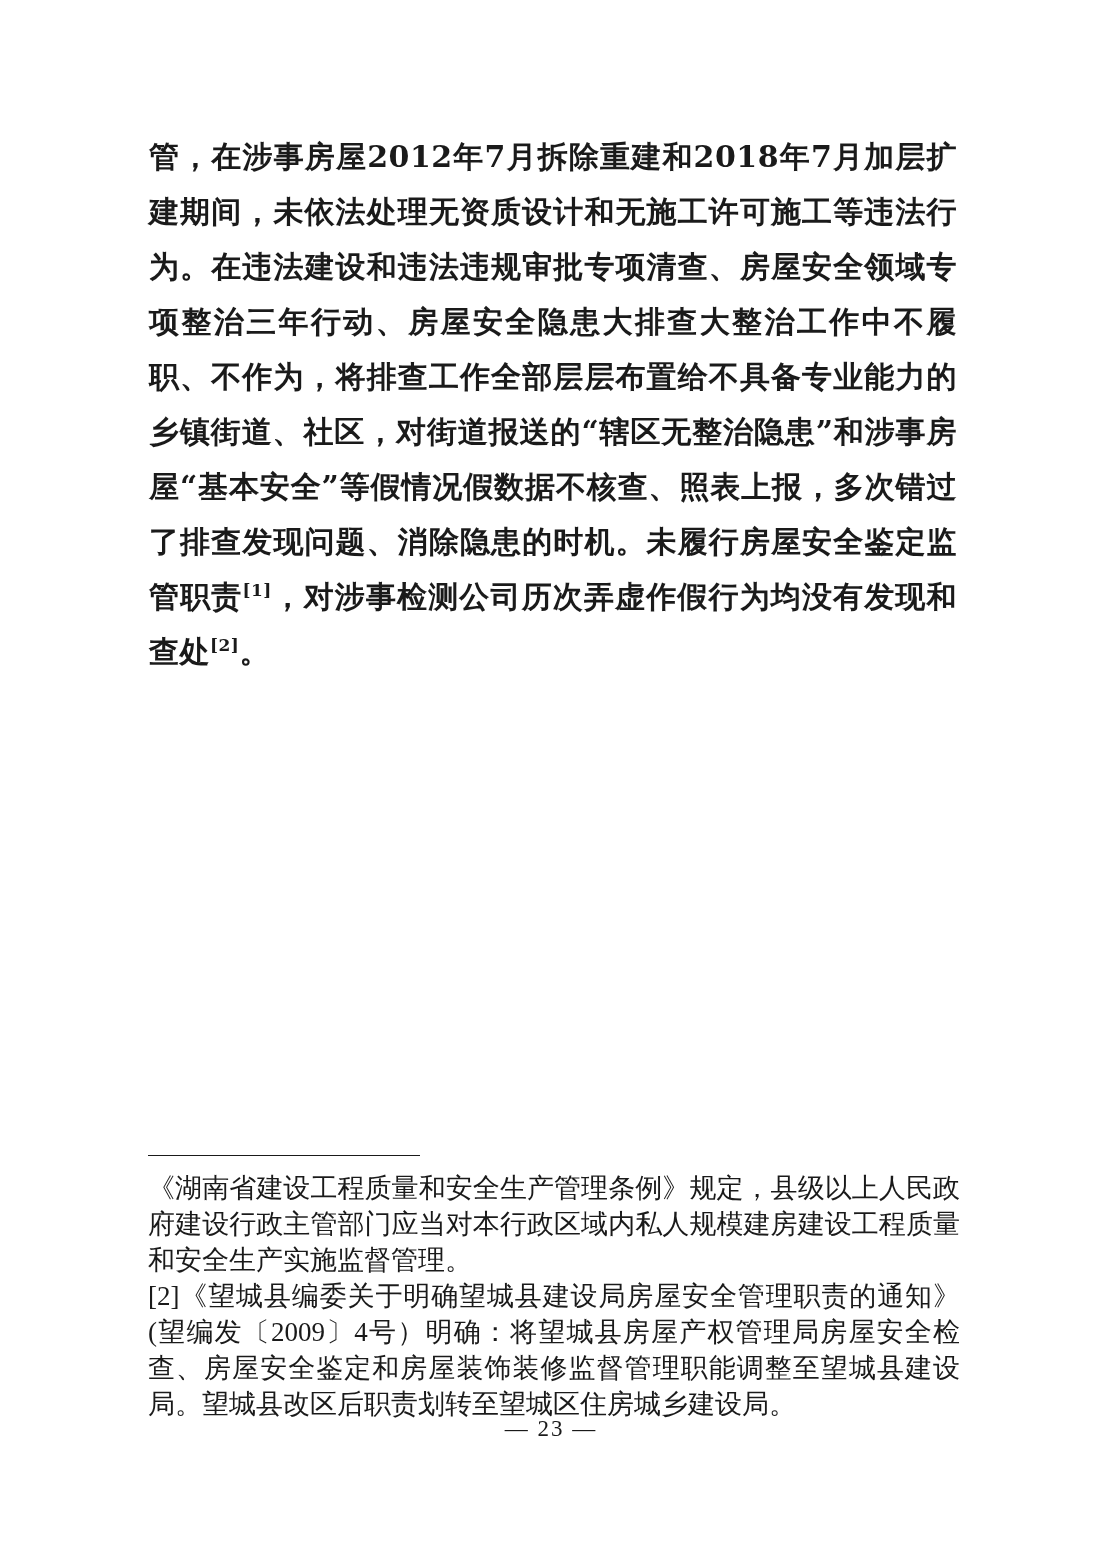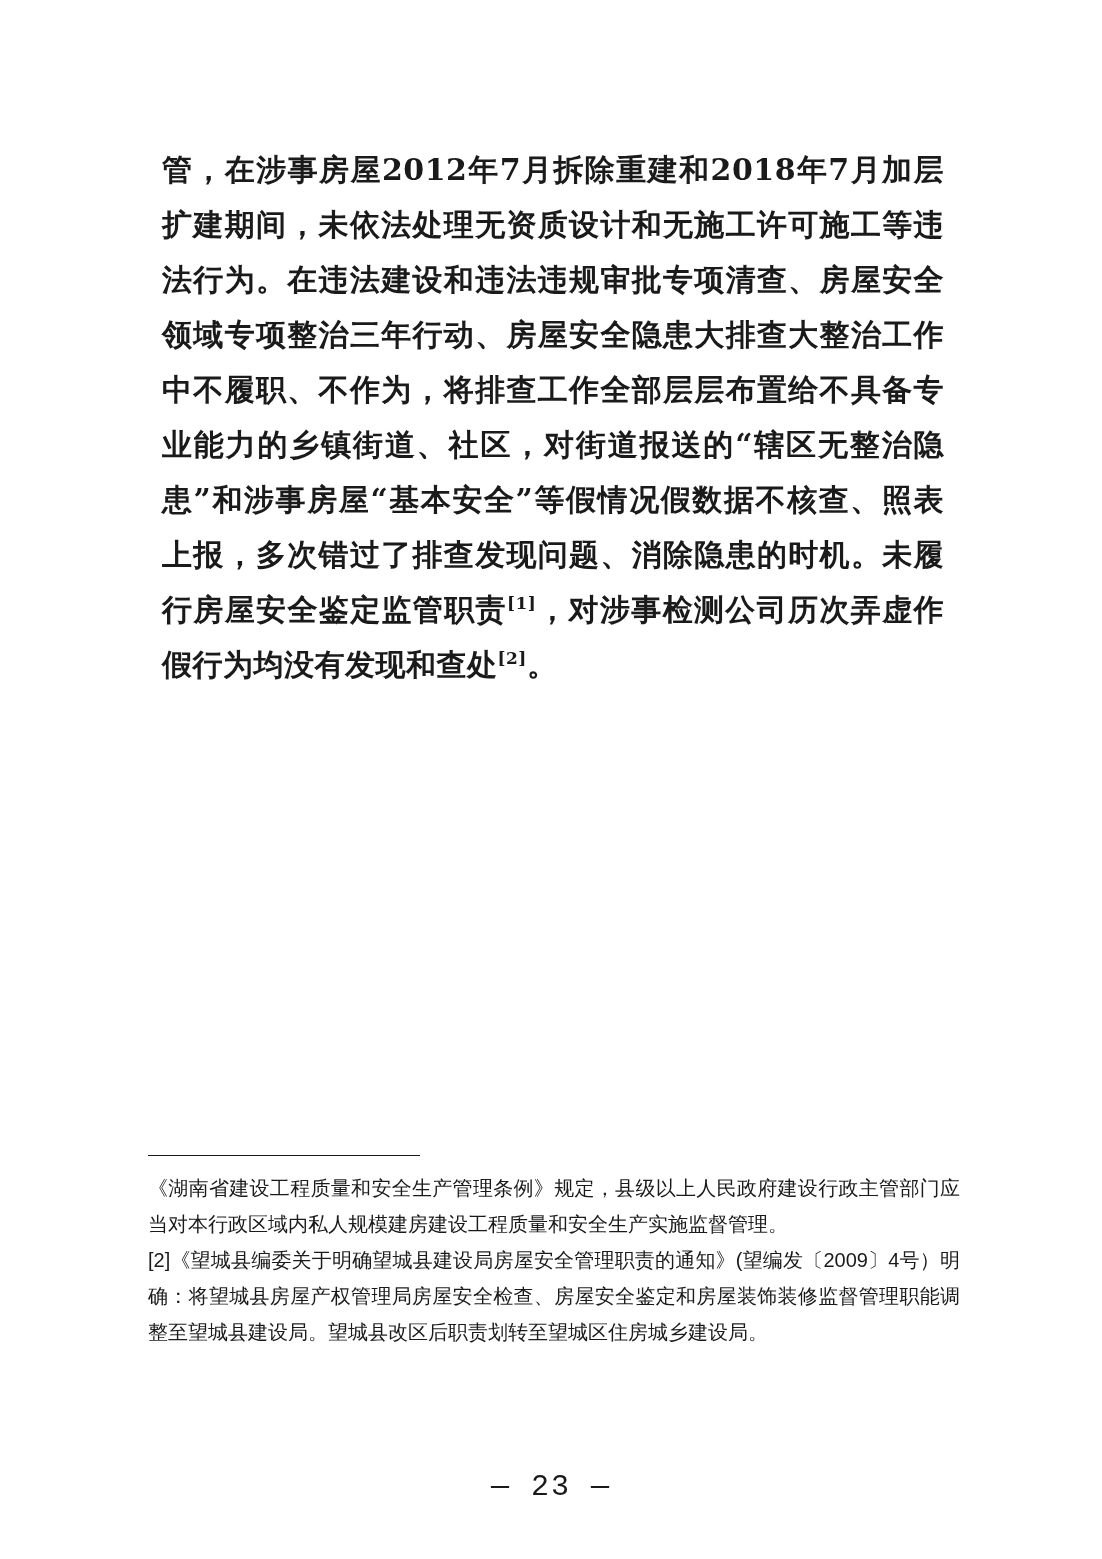--- a/index.html
+++ b/index.html
@@ -17,21 +17,21 @@
     box-sizing: border-box;
     overflow: hidden;
   }
   .body-area {
     position: absolute;
     left: 148px;
     top: 128px;
     width: 810px;
   }
   p.body-par {
-    margin: 14px;
+    margin: 1px;
     font-size: 30px;
     line-height: 55px;
     text-align: justify;
     text-justify: inter-ideograph;
     letter-spacing: 0.5px;
     font-weight: 600;
     font-family: "DejaVu Serif", "Liberation Serif", serif;
   }
   p.body-par + p.body-par {
     margin-top: 0px;
@@ -52,34 +52,34 @@
     width: 812px;
   }
   .footnote-rule {
     width: 272px;
     height: 0;
     border-top: 1.6px solid #1a1a1a;
     margin: 0 0 14px 0;
   }
   p.fn {
     margin: 0;
-    font-size: 20px;
+    font-size: 27px;
     line-height: 36px;
     text-align: justify;
     text-justify: inter-ideograph;
-    font-family: Liberation Sans, sans-serif;
+    font-family: Liberation Serif, serif;
   }
   .page-number {
     position: absolute;
     left: 0;
     right: 0;
-    top: 1470px;
+    top: 1416px;
     text-align: center;
-    font-size: 30px;
-    font-family: Liberation Mono, monospace;
+    font-size: 23px;
+    font-family: Liberation Serif, serif;
     color: #1a1a1a;
     letter-spacing: 2px;
   }
 </style>
 </head>
 <body>
 
 <div class="page">
 
   <div class="body-area">

